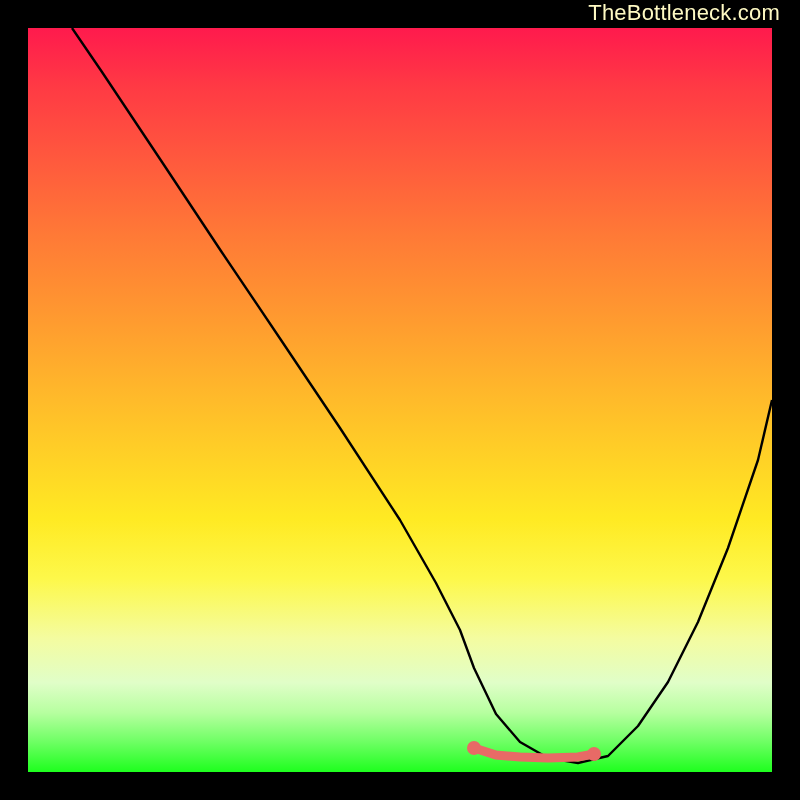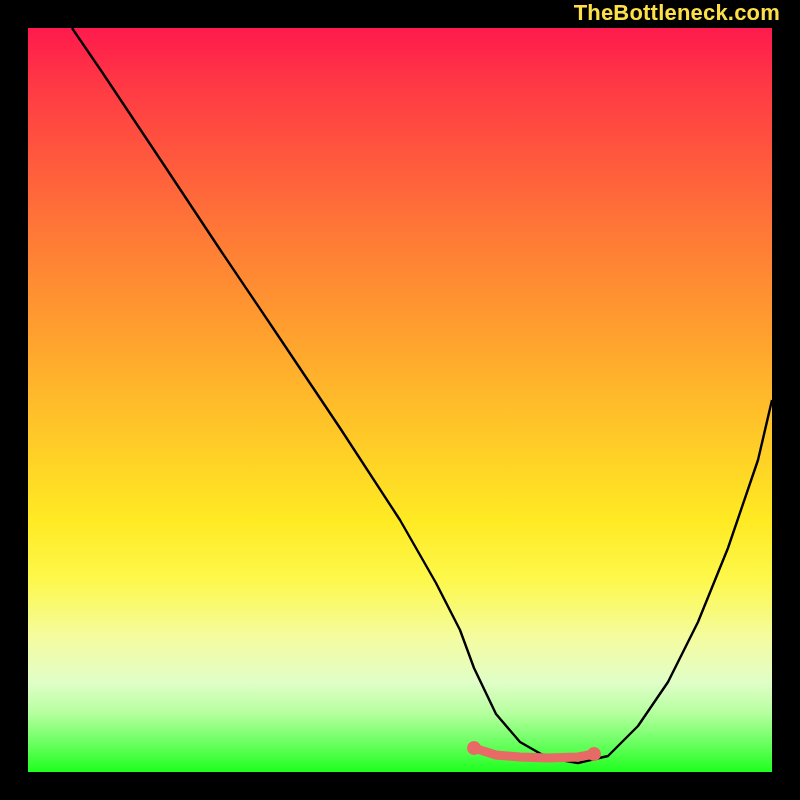--- a/index.html
+++ b/index.html
@@ -41,23 +41,23 @@
       #e0fec8 88%,
       #b7ffa0 92%,
       #6dff63 96%,
       #1eff1e 100%
     );
   }
   .watermark {
     position: absolute;
     top: 0px;
     right: 20px;
-    color: #fde047;
+    color: #fef9c3;
     font-size: 22px;
-    font-weight: 700;
+    font-weight: 400;
     letter-spacing: 0.2px;
     z-index: 20;
   }
   svg.curve {
     position: absolute;
     left: 0;
     top: 0;
     width: 744px;
     height: 744px;
     z-index: 10;

